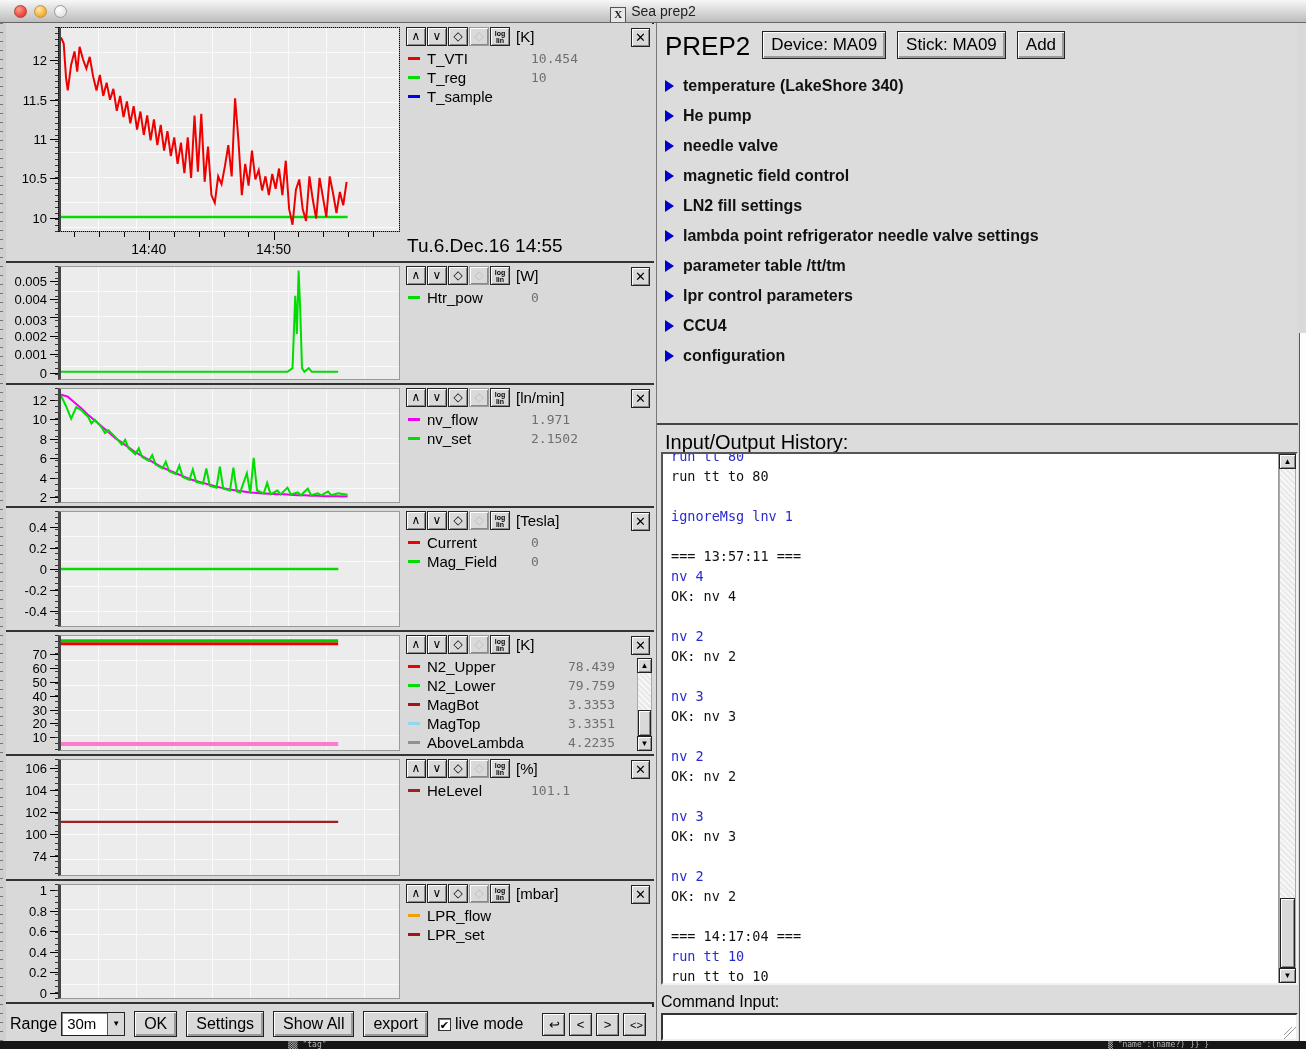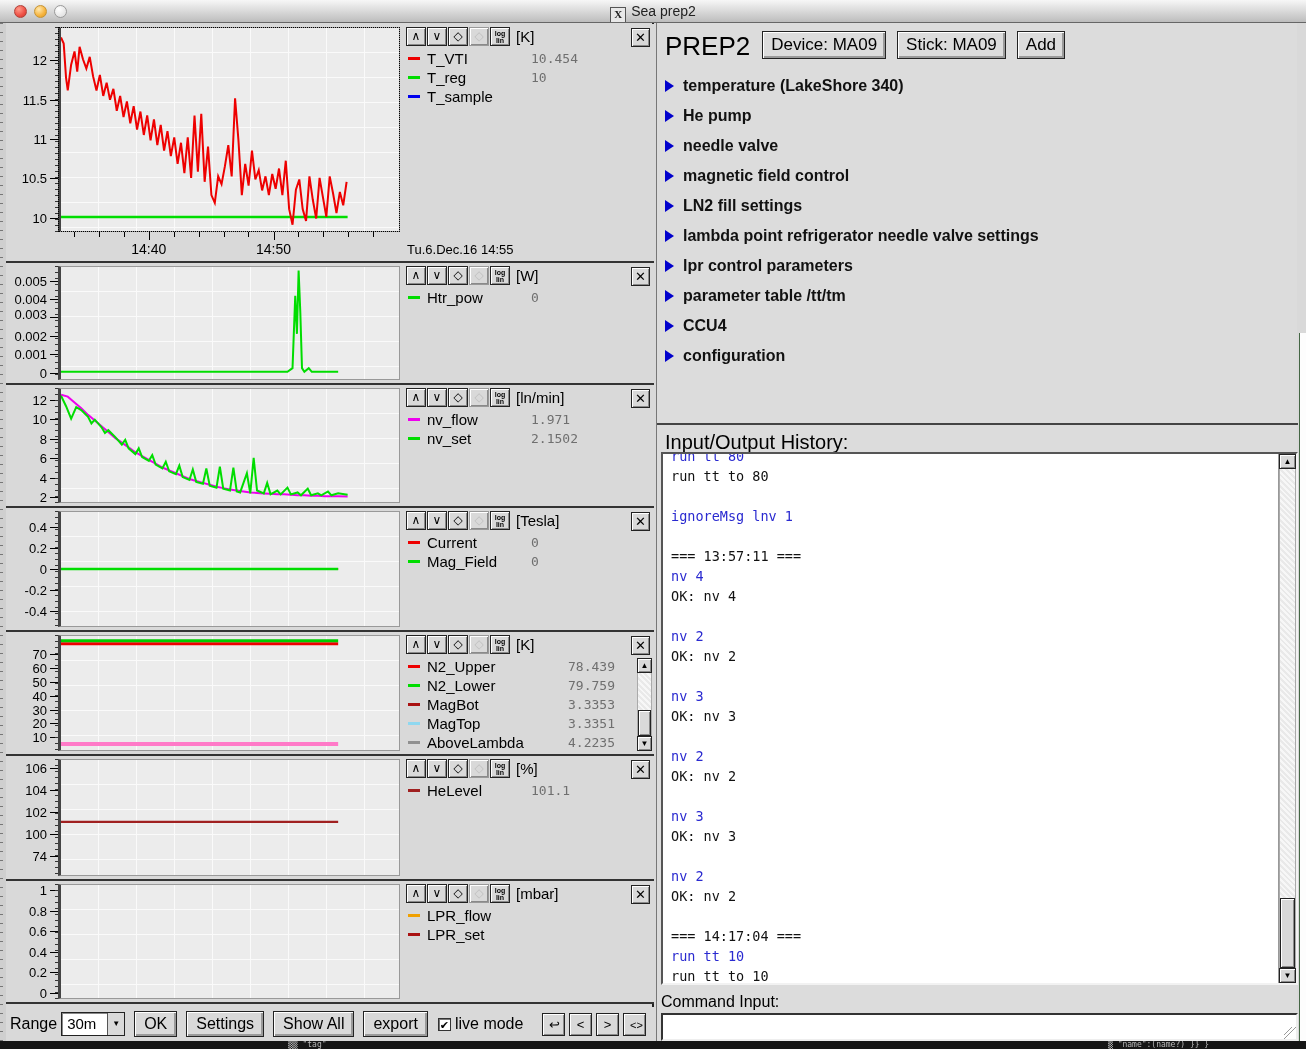--- a/index.html
+++ b/index.html
@@ -45,21 +45,21 @@
   .tbtn.gray{color:#c0c0c0;border-color:#999;}
   .tbtn.loglin{font-size:7px;line-height:7px;font-weight:bold;padding-top:2px;}
   .unit{font-size:15px;margin-left:5px;line-height:20px;color:#000;}
   .lclose{position:absolute;right:4px;top:4px;width:19px;height:19px;background:#d9d9d9;border:1px solid #222;
      box-shadow:inset 1px 1px 0 #fff,inset -1px -1px 0 #8a8a8a;font-size:13px;line-height:17px;text-align:center;box-sizing:border-box;}
   .lrow{display:flex;align-items:center;height:19px;font-size:15px;}
   .dash{width:12px;height:3px;margin:0 7px 0 2px;flex:none;}
   .lname{width:104px;color:#000;white-space:nowrap;}
   .lval{font-family:"DejaVu Sans Mono",monospace;font-size:13px;color:#6f6f6f;white-space:pre;}
   .lval.right{width:66px;text-align:right;margin-left:18px;}
-  .datelab{position:absolute;left:5px;bottom:4px;font-size:13px;color:#000;}
+  .datelab{position:absolute;left:5px;bottom:4px;font-size:19px;color:#000;}
   
   .lscroll{position:absolute;right:2px;top:26px;bottom:3px;width:15px;display:flex;flex-direction:column;}
   .sbtn{height:15px;flex:none;background:#d9d9d9;border:1px solid #222;box-shadow:inset 1px 1px 0 #fff,inset -1px -1px 0 #8a8a8a;
      font-size:8px;line-height:13px;text-align:center;box-sizing:border-box;}
   .strack{flex:1;position:relative;background:repeating-linear-gradient(45deg,#e9e9e9 0 2px,#f7f7f7 2px 4px);
      border-left:1px solid #aaa;border-right:1px solid #aaa;box-sizing:border-box;}
   .sthumb{position:absolute;left:0;right:0;background:#d9d9d9;border:1px solid #222;
      box-shadow:inset 1px 1px 0 #fff,inset -1px -1px 0 #8a8a8a;box-sizing:border-box;}
   
   #controls{position:absolute;left:6px;top:984px;width:648px;height:34px;display:flex;align-items:center;background:#d9d9d9;}
@@ -189,21 +189,21 @@
           </div>
           <div class="datelab">Tu.6.Dec.16 14:55</div>
         </div>
       </div>
       <div class="crow" style="height: 122px;">
         <div class="yaxis" style="height: 120px;">
           <div class="ylab" style="top: 17.7097px;">0.005</div>
           <div class="ytick" style="top: 17.7097px;"></div>
           <div class="ylab" style="top: 36.0968px;">0.004</div>
           <div class="ytick" style="top: 36.0968px;"></div>
-          <div class="ylab" style="top: 51px;">0.003</div>
+          <div class="ylab" style="top: 57px;">0.003</div>
           <div class="ytick" style="top: 54.4839px;"></div>
           <div class="ylab" style="top: 72.871px;">0.002</div>
           <div class="ytick" style="top: 72.871px;"></div>
           <div class="ylab" style="top: 91.2581px;">0.001</div>
           <div class="ytick" style="top: 91.2581px;"></div>
           <div class="ylab" style="top: 109.645px;">0</div>
           <div class="ytick" style="top: 109.645px;"></div>
         </div>
         <div class="plotwrap">
           <div class="plot" style="height: 114px;">
@@ -515,25 +515,25 @@
       <div class="sect">
         <span class="tri"></span>
         <span>LN2 fill settings</span>
       </div>
       <div class="sect">
         <span class="tri"></span>
         <span>lambda point refrigerator needle valve settings</span>
       </div>
       <div class="sect">
         <span class="tri"></span>
+        <span>parameter table /tt/tm</span>
+      </div>
+      <div class="sect">
+        <span class="tri"></span>
         <span>lpr control parameters</span>
-      </div>
-      <div class="sect">
-        <span class="tri"></span>
-        <span>parameter table /tt/tm</span>
       </div>
       <div class="sect">
         <span class="tri"></span>
         <span>CCU4</span>
       </div>
       <div class="sect">
         <span class="tri"></span>
         <span>configuration</span>
       </div>
     </div>

